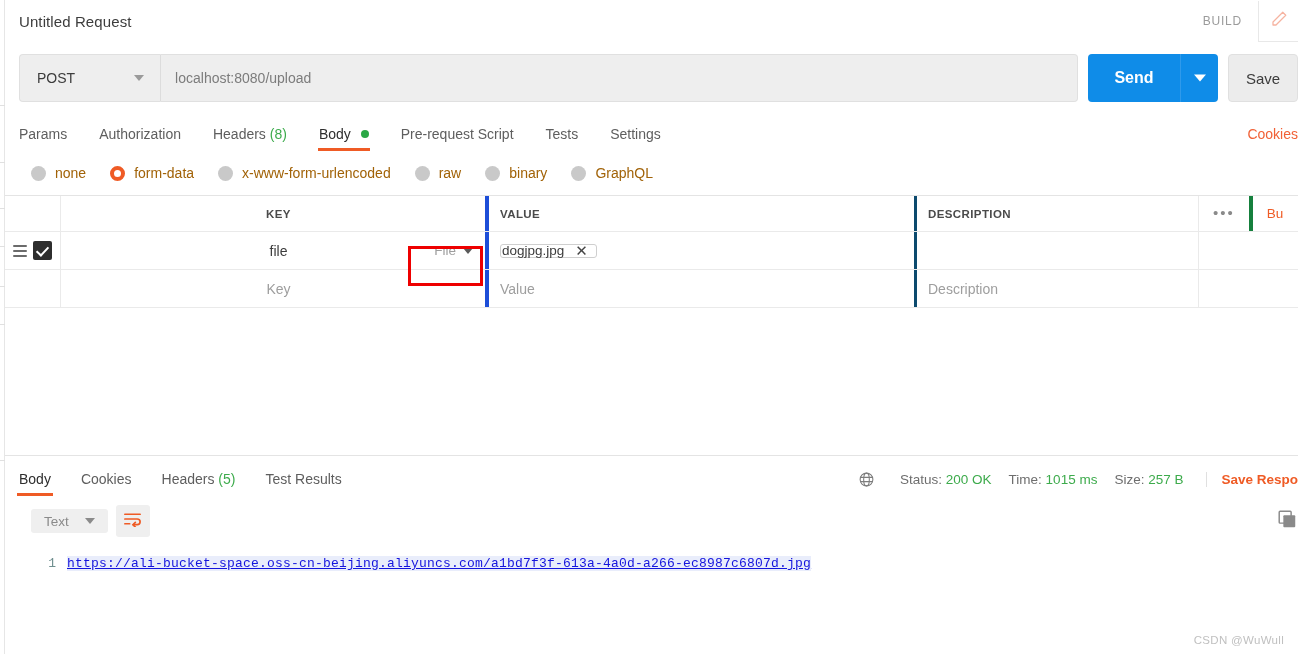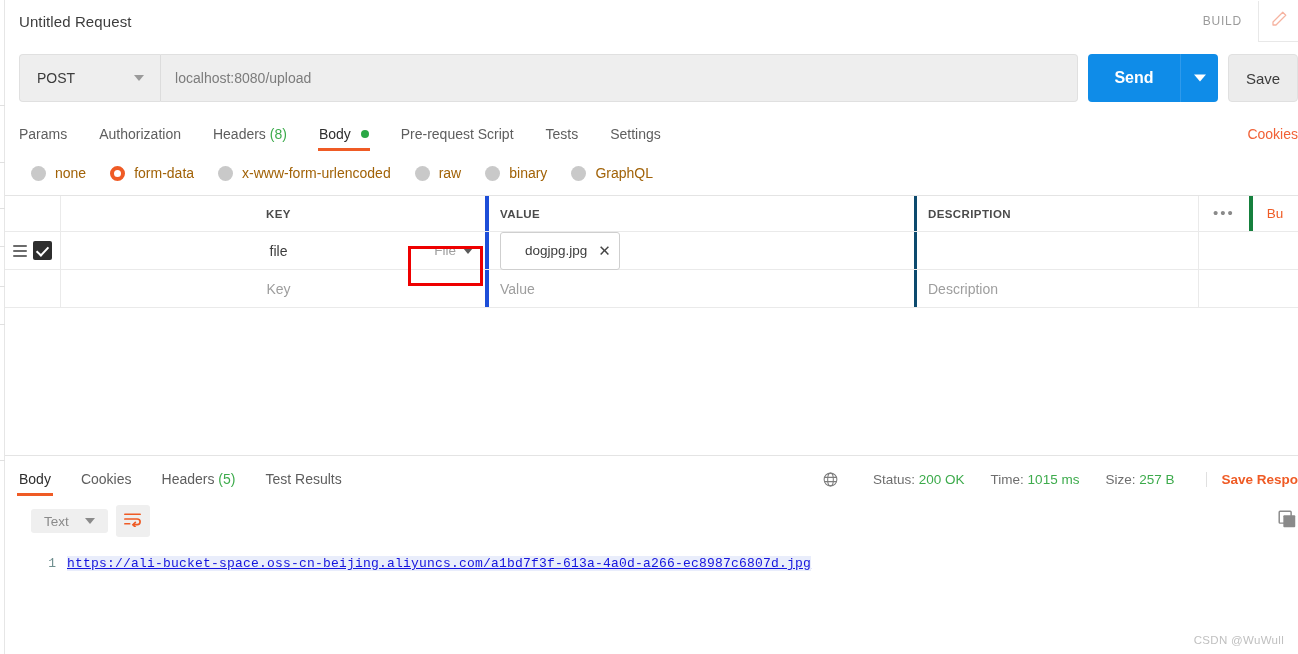--- a/index.html
+++ b/index.html
@@ -164,22 +164,22 @@
     width: 0; height: 0;
     border-left: 5px solid transparent; border-right: 5px solid transparent;
     border-top: 6px solid #5a5a5a;
   }
   .hl-box {
     position: absolute; left: 403px; top: 246px; width: 75px; height: 40px;
     border: 3px solid #ee0000; pointer-events: none; z-index: 7;
   }
 
   .file-chip {
-    display: inline-flex; align-items: center; height: 38px;
-    border: 1px solid #cfcfcf; border-radius: 3px; padding: 0 8px 0 24px;
+    display: inline-flex; align-items: center; height: 14px;
+    border: 1px solid #cfcfcf; border-radius: 3px; padding: 0 8px 0 1px;
     background: #fff;
   }
   .file-chip-name { font-size: 13.5px; color: #3c3c3c; }
   .file-chip-x { margin-left: 11px; font-size: 15px; color: #444; cursor: pointer; line-height: 1; }
 
   .c-actions {
     width: 100px; display: flex; align-items: center; justify-content: flex-start;
     border-left: 1px solid #eaeaea; padding-left: 14px;
   }
   .dots { letter-spacing: 2px; color: #8a8a8a; font-size: 15px; cursor: pointer; line-height: 0.7; }
@@ -196,21 +196,21 @@
     font-size: 14px; color: #5e5e5e; padding-bottom: 9px; margin-right: 30px;
     position: relative; cursor: pointer; white-space: nowrap;
   }
   .rtab.active { color: #2e2e2e; }
   .rtab.active::after {
     content:''; position:absolute; left:-2px; right:-2px; bottom:0;
     height:3px; background:#ef5b25;
   }
   .resp-meta {
     margin-left: auto; display: flex; align-items: center; padding-bottom: 8px;
-    font-size: 13.5px; color: #6e6e6e; gap: 16px;
+    font-size: 13.5px; color: #6e6e6e; gap: 7px;
   }
   .meta-val { color: #3dab4c; }
   .meta-group { margin-right: 10px; }
   .save-resp { color: #ef5b25; font-weight: bold; font-size: 13.5px; cursor: pointer;
     border-left: 1px solid #e0e0e0; padding-left: 14px; margin-left: 6px; }
 
   
   .pretty-bar { height: 50px; padding-left: 18px; display: flex; align-items: center; }
   .seg {
     height: 32px; background: #efefef; border-radius: 3px; display: flex; align-items: center;

